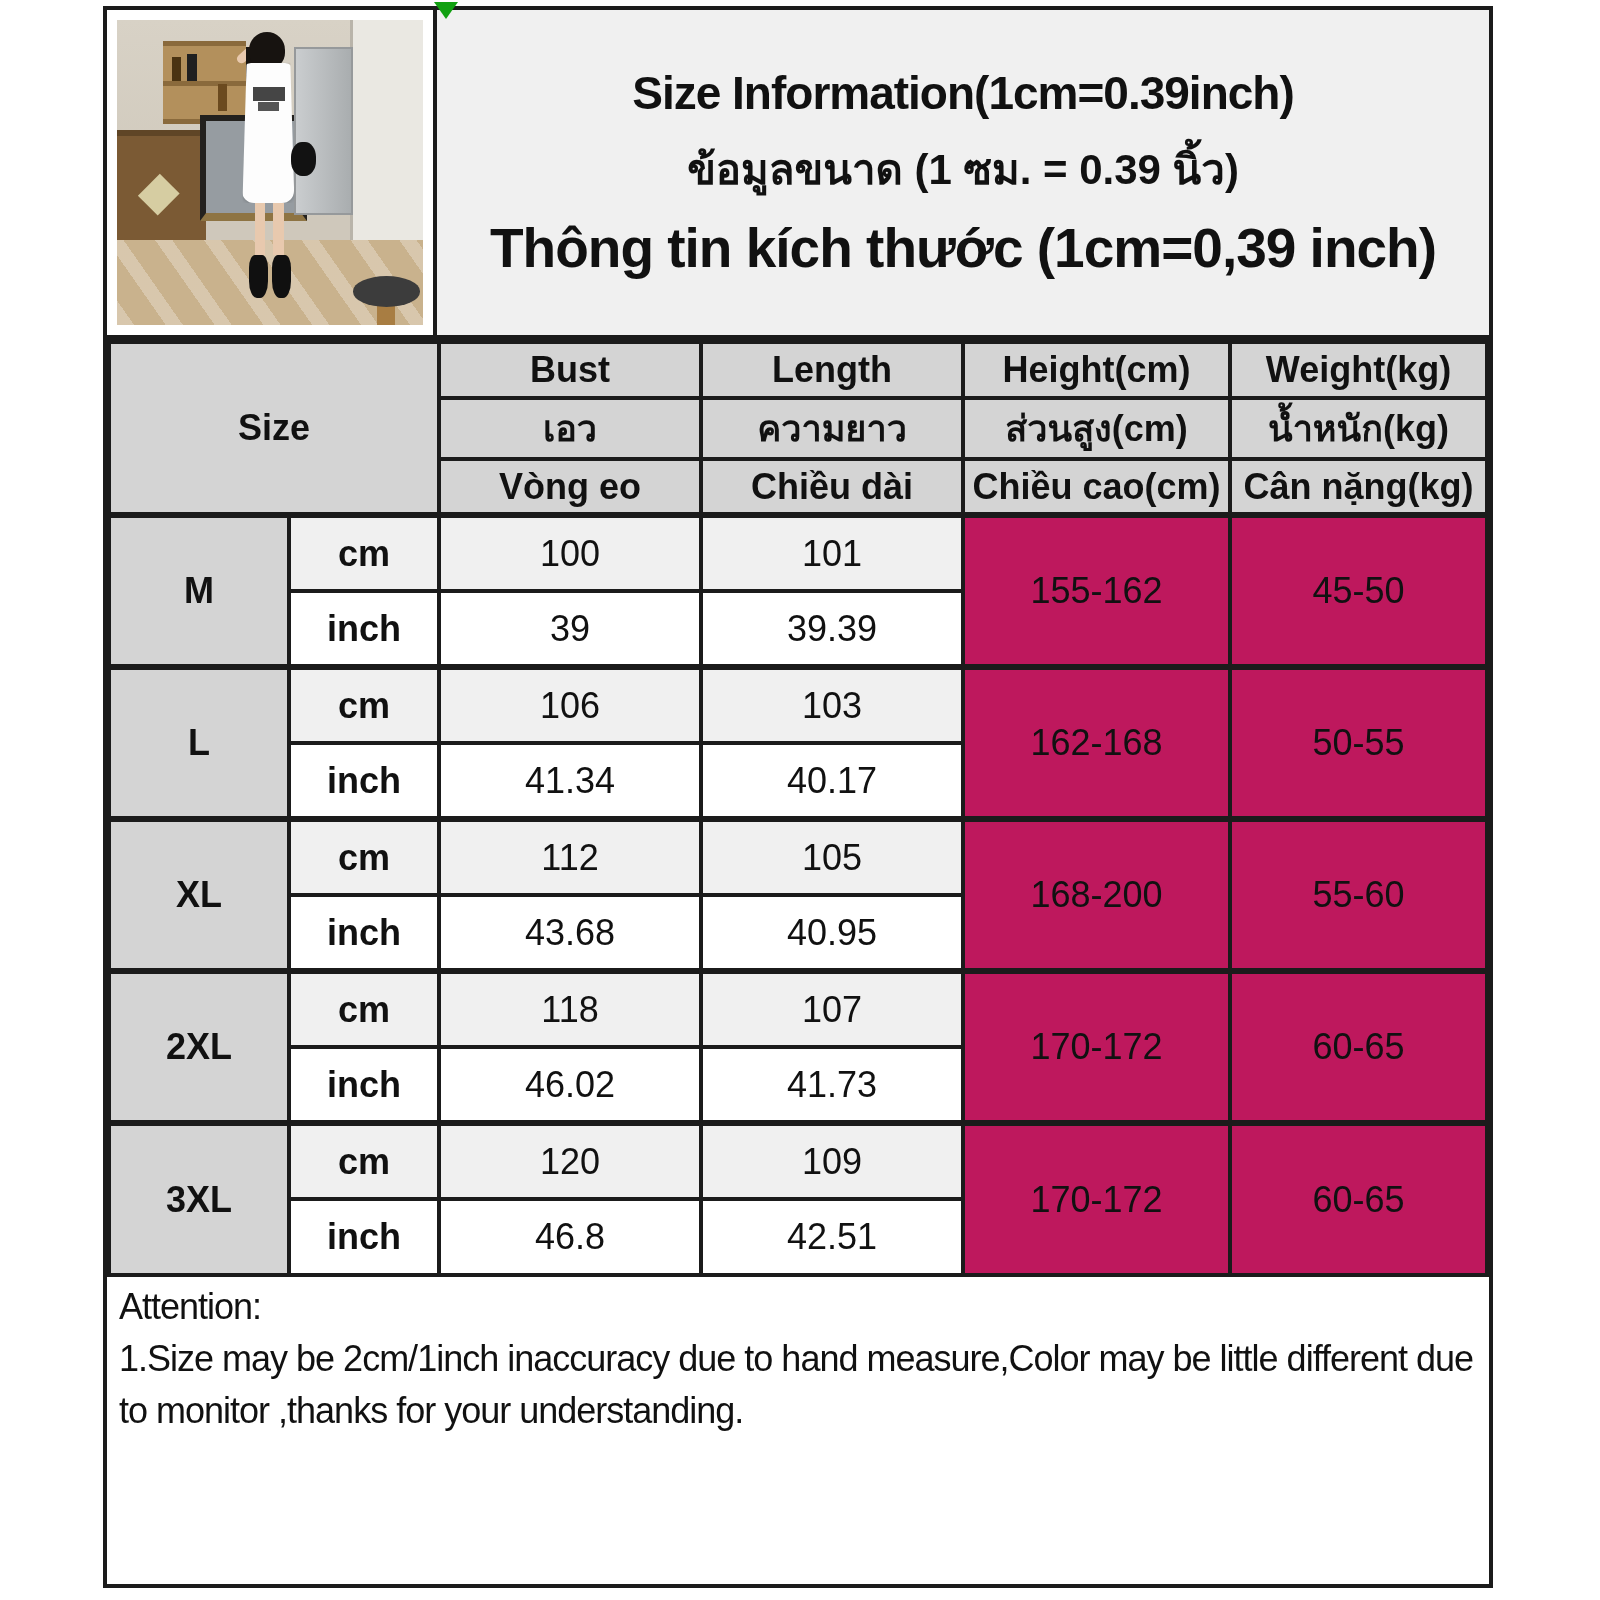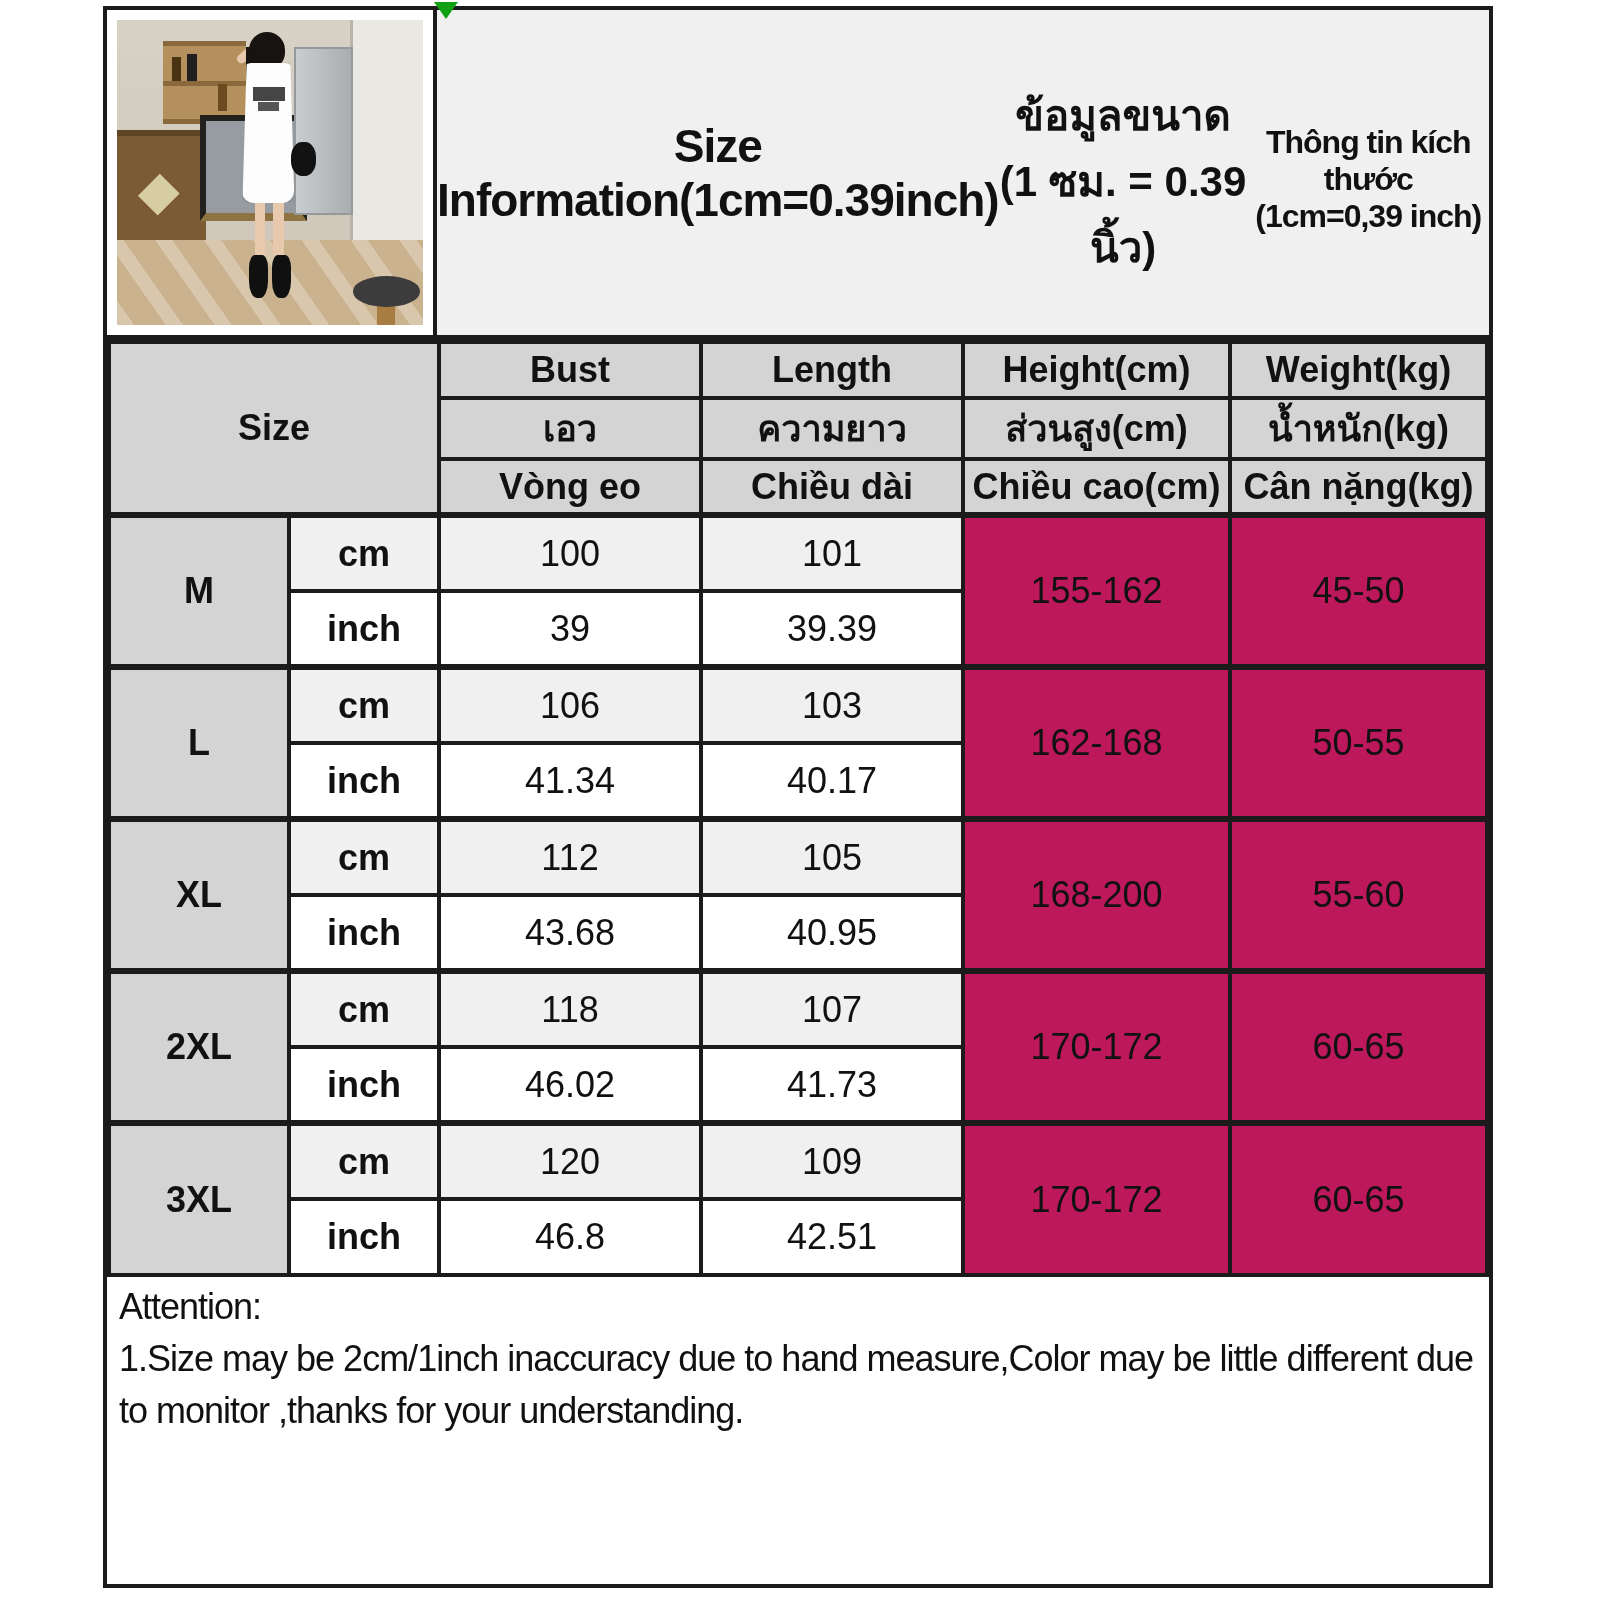--- a/index.html
+++ b/index.html
@@ -45,26 +45,26 @@
   .p-dress{left:41%;top:14%;width:17%;height:46%;background:#fdfdfd;border-radius:9px 9px 12px 12px;
     clip-path:polygon(8% 0,92% 0,100% 100%,0 100%);box-shadow:0 0 4px rgba(0,0,0,.25);}
   .p-graphic1{left:44.5%;top:22%;width:10.5%;height:4.5%;background:#2b2b2b;opacity:.88;}
   .p-graphic2{left:46%;top:27%;width:7%;height:3%;background:#2b2b2b;opacity:.8;}
   .p-bag{left:57%;top:40%;width:8%;height:11%;background:#121212;border-radius:45%;}
   .p-leg1{left:45%;top:60%;width:3.5%;height:17%;background:#e8c9ae;}
   .p-leg2{left:51%;top:60%;width:3.5%;height:17%;background:#e8c9ae;}
   .p-boot1{left:43%;top:77%;width:6.5%;height:14%;background:#101010;border-radius:30% 30% 40% 40%;}
   .p-boot2{left:50.5%;top:77%;width:6.5%;height:14%;background:#101010;border-radius:30% 30% 40% 40%;}
   .title-cell{
-    flex:1;background:#f0f0f0;display:flex;flex-direction:row;
+    flex:1;background:#f0f0f0;display:flex;flex-direction:column;
     justify-content:center;align-items:center;text-align:center;
   }
   .title-en{font-weight:bold;font-size:46px;letter-spacing:-1px;}
   .title-th{font-weight:bold;font-size:42px;margin-top:16px;}
-  .title-vi{font-weight:bold;font-size:32px;margin-top:14px;letter-spacing:-1px;}
+  .title-vi{font-weight:bold;font-size:55px;margin-top:14px;letter-spacing:-1px;}
   
   table.size-table{width:100%;border-collapse:collapse;table-layout:fixed;}
   table.size-table td{
     border:4px solid #1b1b1b;text-align:center;vertical-align:middle;
     font-size:36px;padding:0;overflow:hidden;
   }
   tr.hrow{height:56px;}
   tr.brow{height:76px;}
   td.hd{background:#d4d4d4;font-weight:bold;}
   td.size-big{background:#d4d4d4;font-weight:bold;font-size:62px;}

